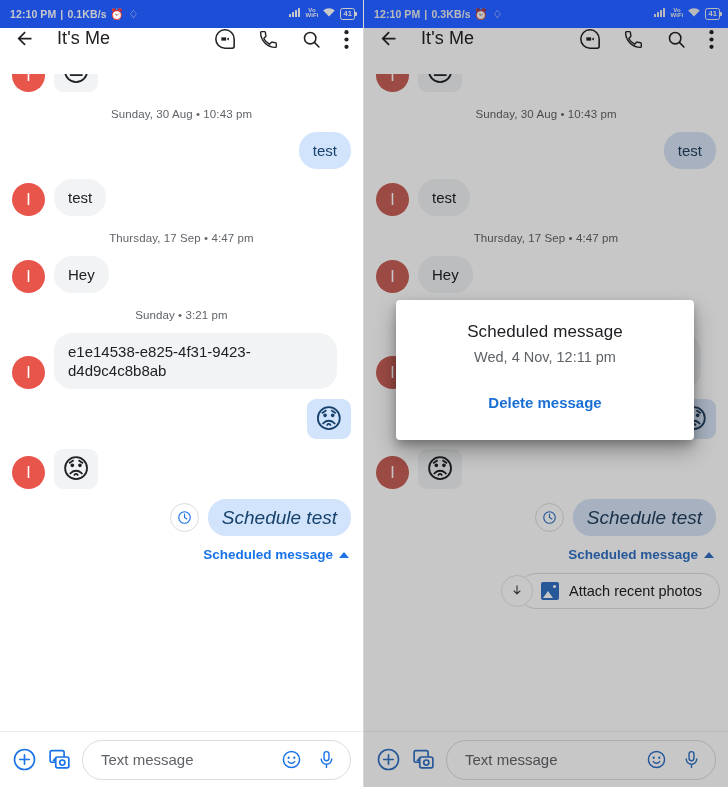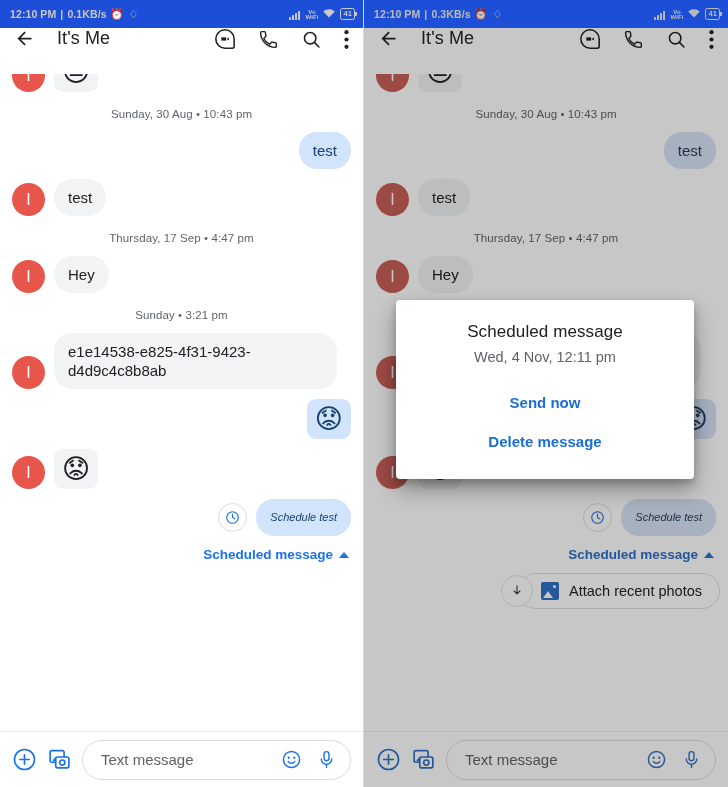--- a/index.html
+++ b/index.html
@@ -17,21 +17,21 @@
 
   
   .statusbar{
     height:28px;display:flex;align-items:center;
     padding:0 8px 0 10px;box-sizing:border-box;
     font-size:10.5px;font-weight:bold;color:#c9c9c9;
     letter-spacing:.1px;white-space:nowrap;
   }
   .panel.right .statusbar{color:#eeeeee;}
   .sb-left{display:flex;align-items:center;gap:4px;flex:1;}
-  .sb-right{display:flex;align-items:flex-end;gap:5px;}
+  .sb-right{display:flex;align-items:flex-start;gap:5px;}
   .sb-ico{display:inline-block;line-height:1;font-size:11px;}
   .bars{display:inline-flex;align-items:flex-end;gap:1px;height:9px;}
   .bars i{display:block;width:2px;background:currentColor;border-radius:.5px;}
   .bars i:nth-child(1){height:3px}.bars i:nth-child(2){height:5px}
   .bars i:nth-child(3){height:7px}.bars i:nth-child(4){height:9px}
   .vowifi{font-size:6px;line-height:5px;text-align:center;font-weight:bold;}
   .batt{
     border:1.3px solid currentColor;border-radius:2.5px;
     padding:0 2px;font-size:7.5px;line-height:10px;font-weight:bold;
     position:relative;
@@ -82,21 +82,21 @@
   .bub.emoji.in{background:#f1f3f4;}
   .bub.emoji.out{background:#d2e3fc;}
   .partial{margin-top:-22px;}
 
   
   .sched-row{display:flex;align-items:center;justify-content:flex-end;padding:0 12px;gap:9px;}
   .clock-btn{
     width:27px;height:27px;border-radius:50%;border:1px solid #dadce0;
     display:flex;align-items:center;justify-content:center;background:#fff;
   }
-  .bub.sched{background:#d2e3fc;color:#17426c;font-style:italic;font-size:11px;}
+  .bub.sched{background:#d2e3fc;color:#17426c;font-style:italic;font-size:19px;}
   .sched-label{
     display:flex;align-items:center;justify-content:flex-end;gap:6px;
     padding:0 14px;margin-top:11px;color:#1a73e8;font-size:13.5px;font-weight:bold;
   }
   .chev-up{width:0;height:0;border-left:5px solid transparent;border-right:5px solid transparent;border-bottom:6px solid #1a73e8;}
 
   .chip-row{display:flex;align-items:center;justify-content:flex-end;padding:0 8px;margin-top:11px;}
   .dl-btn{
     width:30px;height:30px;border-radius:50%;background:#fff;
     border:1px solid #e4e4e4;display:flex;align-items:center;justify-content:center;
@@ -491,18 +491,17 @@
         </span>
       </div>
 
     </div>
 
     <div class="scrim"></div>
 
     <div class="dialog">
       <div class="dlg-title">Scheduled message</div>
       <div class="dlg-sub">Wed, 4 Nov, 12:11 pm</div>
-      <div class="dlg-act">Send now</div>
       <div class="dlg-act">Delete message</div>
     </div>
   </div>
 
 </div>
 
 </body></html>

